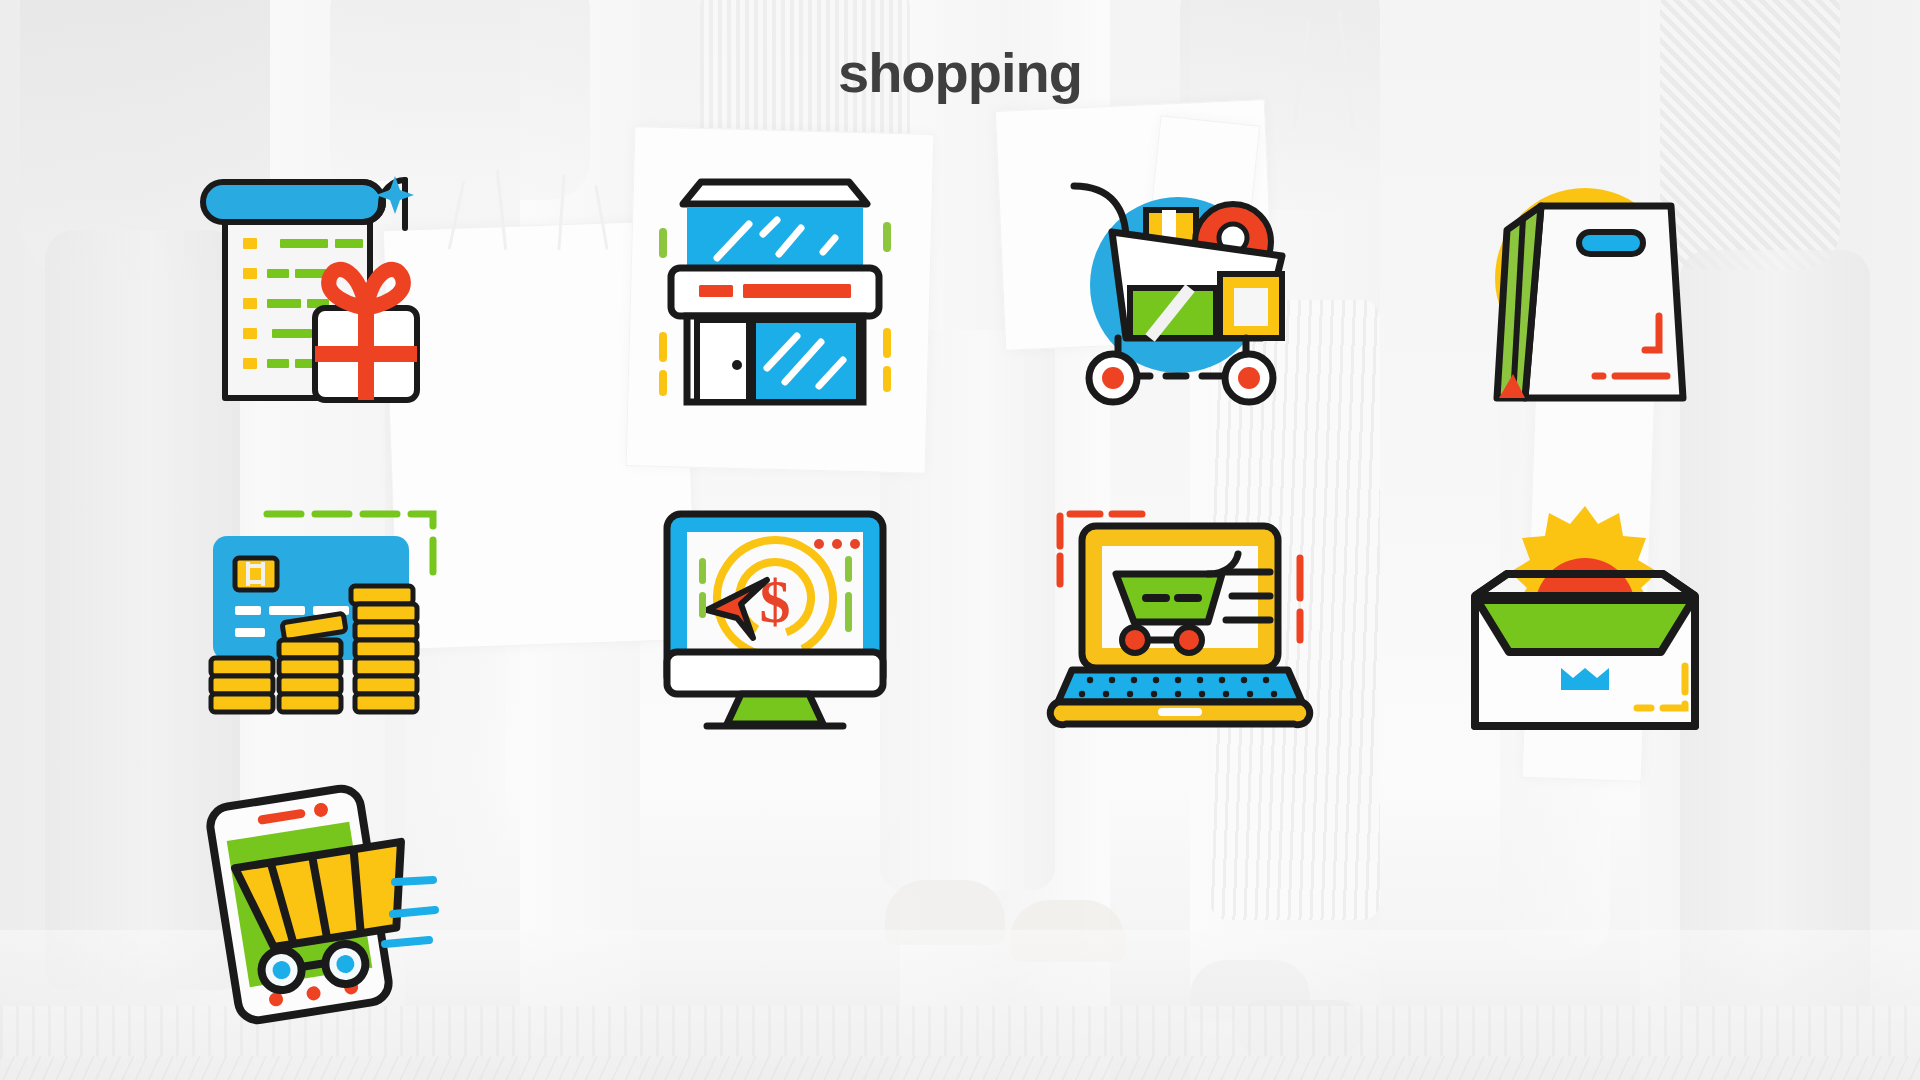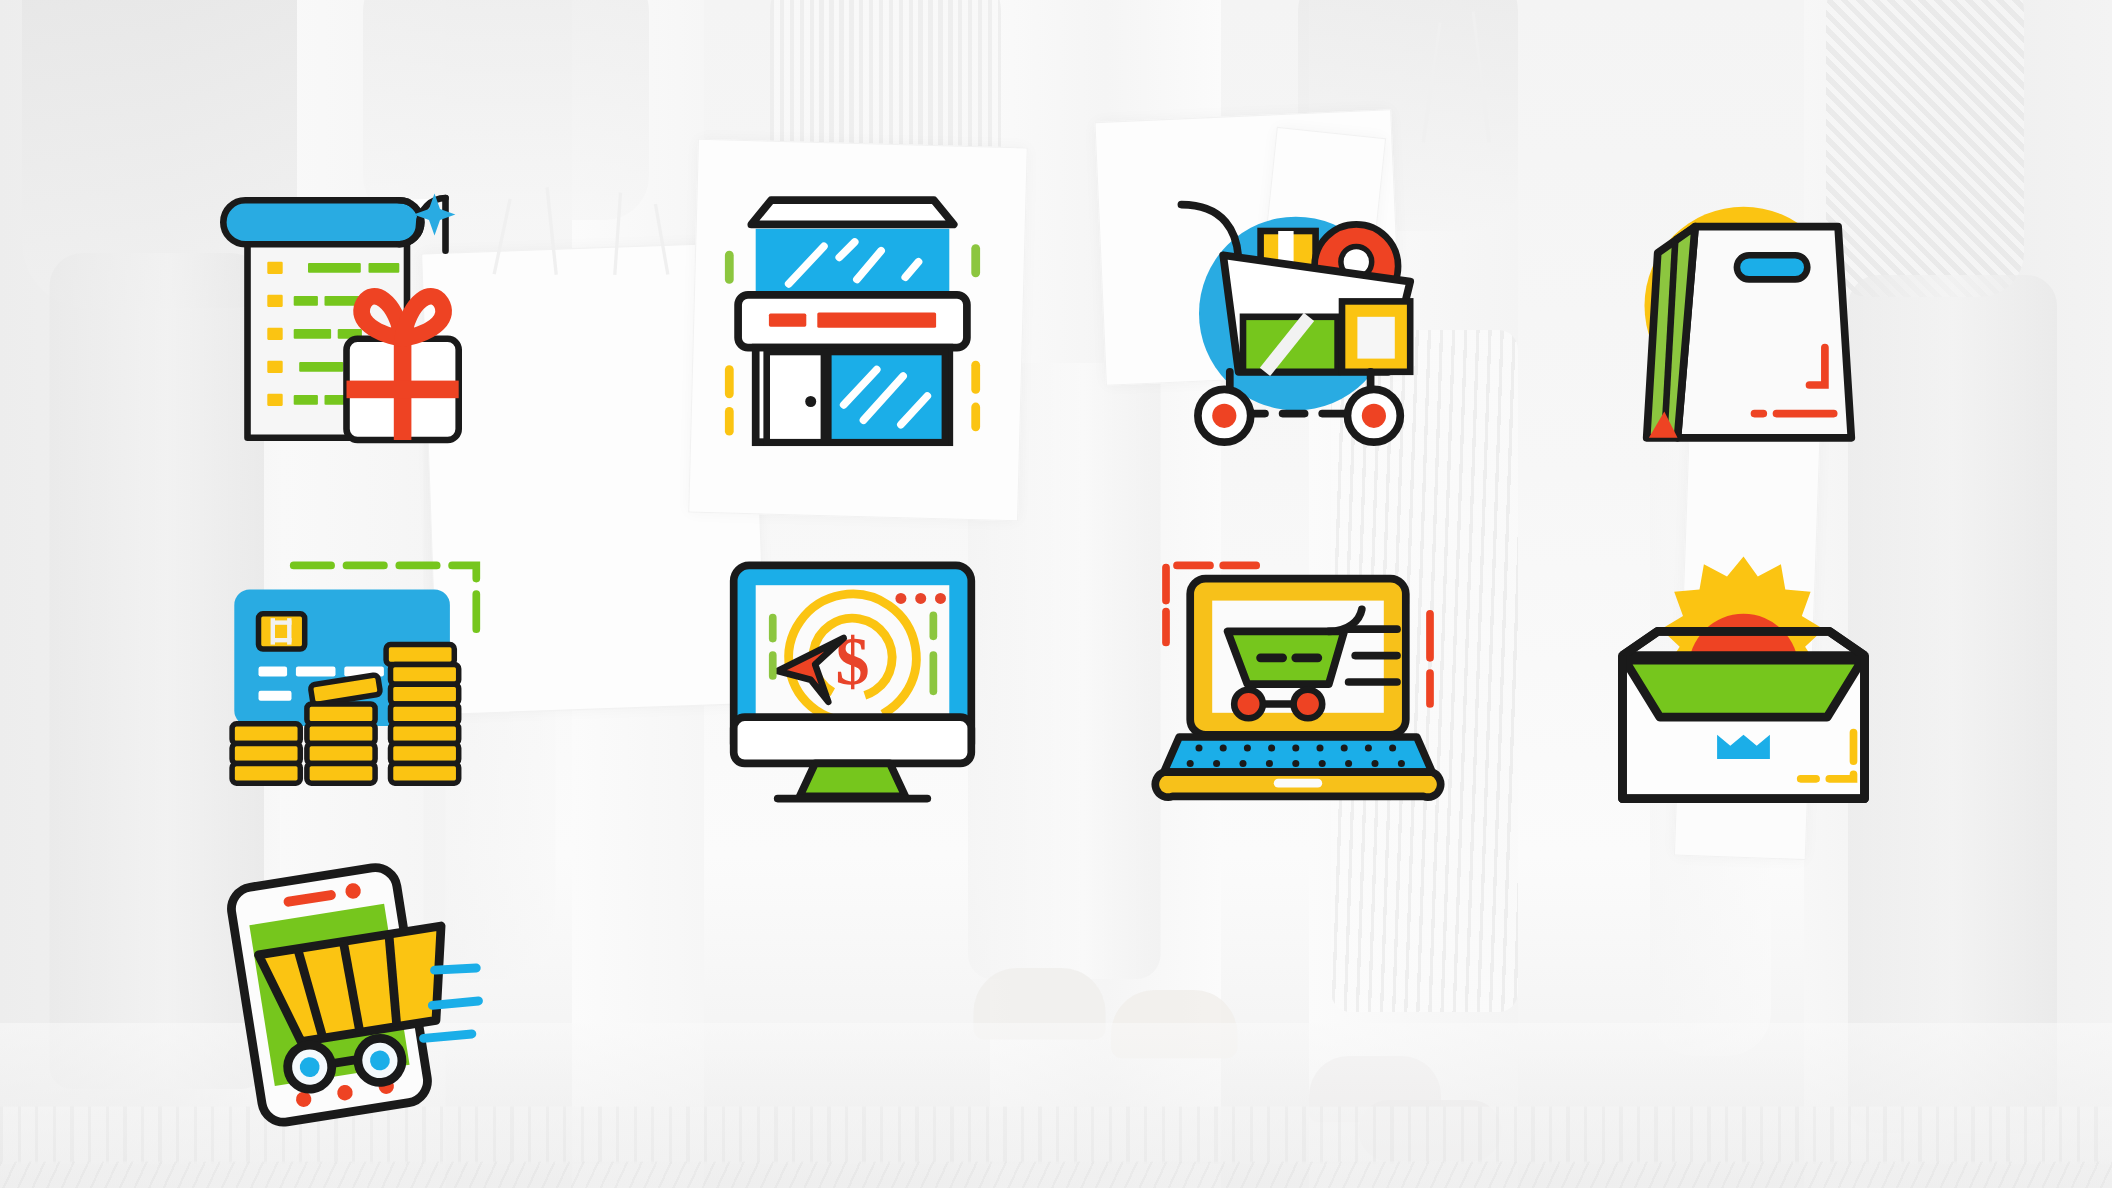--- a/index.html
+++ b/index.html
@@ -105,20 +105,21 @@
     <div class="strap" style="left:560px;top:175px;width:3px;height:75px;transform:rotate(4deg);"></div>
     <div class="strap" style="left:600px;top:185px;width:3px;height:65px;transform:rotate(-10deg);"></div>
     <div class="strap" style="left:1300px;top:20px;width:3px;height:110px;transform:rotate(8deg);"></div>
     <div class="strap" style="left:1345px;top:10px;width:3px;height:120px;transform:rotate(-7deg);"></div>
 
     <div class="grate"></div>
     <div class="grate2"></div>
     <div class="floor" style="opacity:.55"></div>
   </div>
 
+  <div id="page-title" style="color: rgb(63, 63, 63);">shopping</div>
 
   <div id="icon-grid">
 
     <div class="icon-cell c1 r1">
       <svg viewBox="0 0 260 240" aria-label="shopping list with gift">
         <g>
 
           <path d="M30 48 H175 V228 H30 Z" fill="#f6f6f6" stroke="#1A1A1A" stroke-width="6" stroke-linejoin="round"></path>
 
           <path d="M28 12 H168 a20 20 0 0 1 0 40 H28 a20 20 0 0 1 0 -40 Z" fill="#29ABE2" stroke="#1A1A1A" stroke-width="6"></path>

